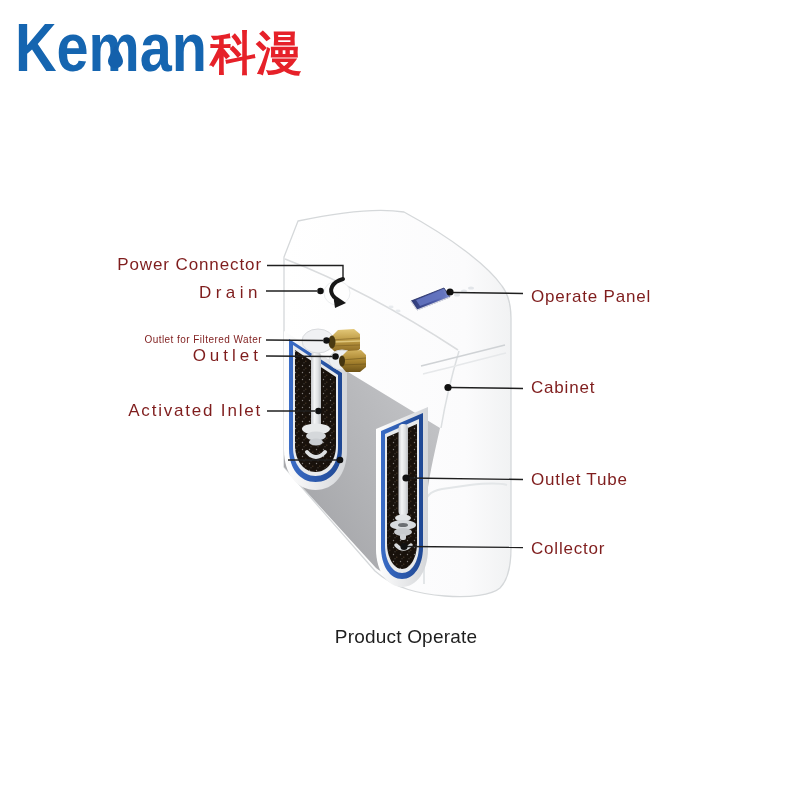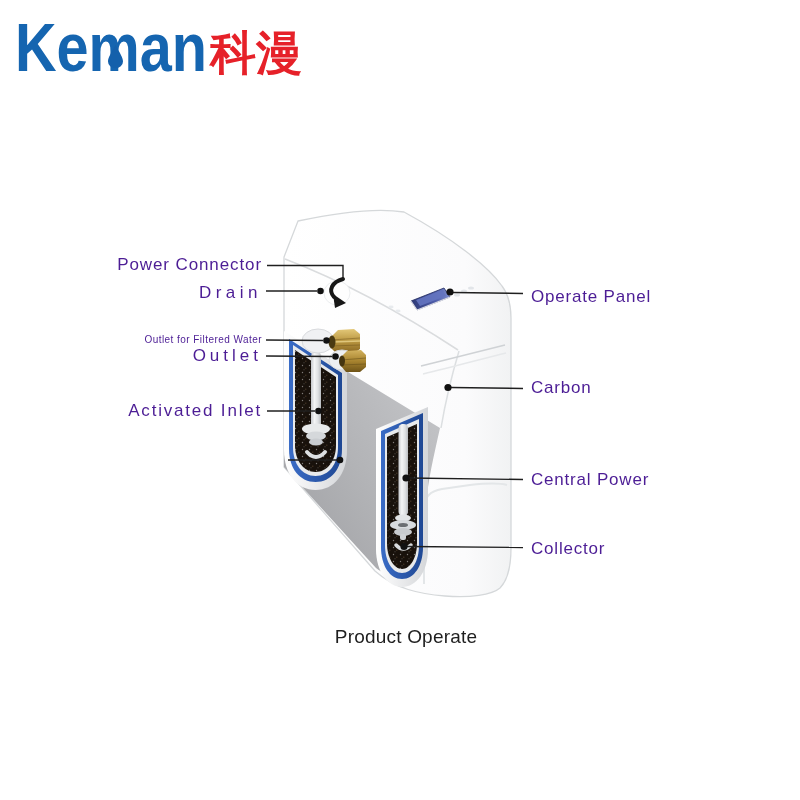--- a/index.html
+++ b/index.html
@@ -2,21 +2,21 @@
 <html><head>
 <meta charset="utf-8">
 <style>
   html,body{margin:0;padding:0;}
   body{
     width:800px;height:800px;position:relative;background:#ffffff;
     font-family:"Liberation Sans", sans-serif;overflow:hidden;
   }
   #scene{position:absolute;left:0;top:0;width:800px;height:800px;}
   .label{
-    position:absolute;font-size:17px;line-height:20px;color:#4c1d95;
+    position:absolute;font-size:17px;line-height:20px;color:#7f1d1d;
     letter-spacing:.5px;white-space:nowrap;
   }
   .left-col{left:62px;width:200px;text-align:right;}
   .right-col{left:531px;}
   .lbl-power{top:255px;letter-spacing:.9px;}
   .lbl-drain{top:283px;letter-spacing:4.5px;}
   .lbl-outlet{top:330px;font-size:10px;line-height:19px;letter-spacing:.45px;}
   .lbl-inlet{top:346px;letter-spacing:4px;}
   .lbl-carbon{top:401px;letter-spacing:1.8px;}
   .lbl-operate{top:287px;letter-spacing:.8px;}
@@ -224,17 +224,17 @@
   <text x="196" y="55" font-family="Liberation Sans, sans-serif" font-weight="bold" font-size="47" fill="#e62129" textLength="92" lengthAdjust="spacingAndGlyphs">科漫</text>
 </svg>
 
 <div class="label left-col lbl-power">Power Connector</div>
 <div class="label left-col lbl-drain">Drain</div>
 <div class="label left-col lbl-outlet">Outlet for Filtered Water</div>
 <div class="label left-col lbl-inlet">Outlet</div>
 <div class="label left-col lbl-carbon">Activated Inlet</div>
 
 <div class="label right-col lbl-operate">Operate Panel</div>
-<div class="label right-col lbl-cabinet">Carbon</div>
-<div class="label right-col lbl-central">Central Power</div>
+<div class="label right-col lbl-cabinet">Cabinet</div>
+<div class="label right-col lbl-central">Outlet Tube</div>
 <div class="label right-col lbl-collector">Collector</div>
 
 <div class="caption">Product Operate</div>
 
 </body></html>

